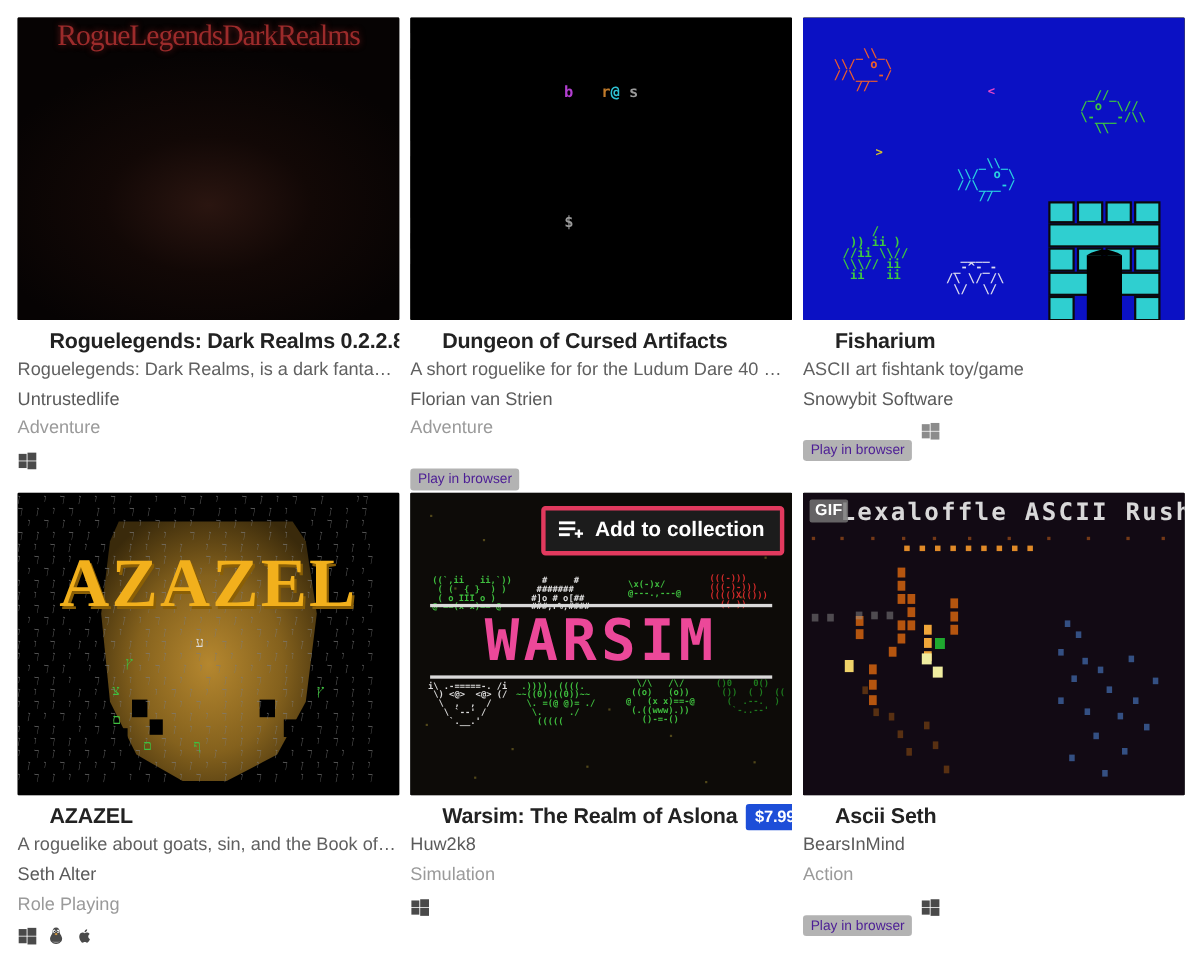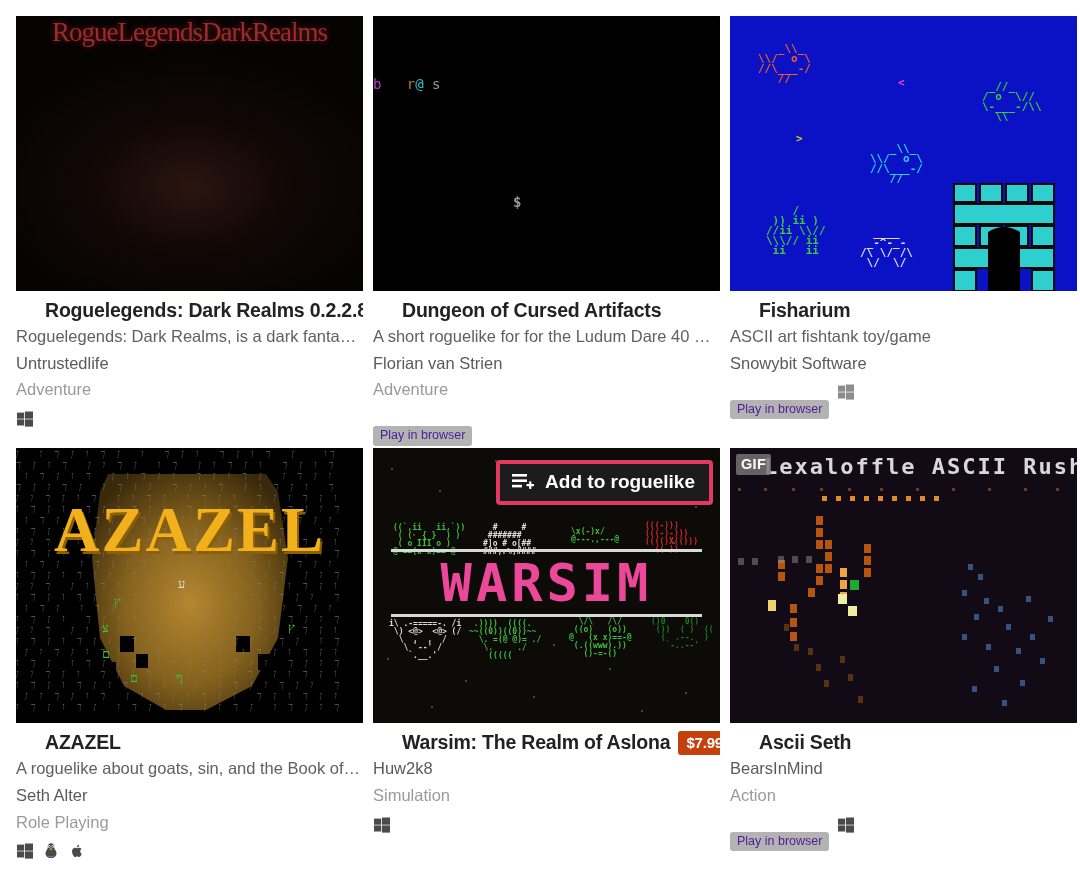--- a/index.html
+++ b/index.html
@@ -82,21 +82,21 @@
     color: #4c1d95;
     font-size: 12.5px;
     padding: 3px 7px 4px 7px;
     border-radius: 3px;
     line-height: 1;
     white-space: nowrap;
     margin-top: 34px;
   }
   .price-badge {
     display: inline-block;
-    background: #c2410c;
+    background: #1d4ed8;
     color: #ffffff;
     font-size: 15px;
     font-weight: bold;
     padding: 3px 8px 4px 8px;
     border-radius: 3px;
     line-height: 1.15;
     white-space: nowrap;
   }
   .plat-icon { display: inline-block; width: 18px; height: 18px; }
   .plat-icon svg { display: block; }
@@ -206,22 +206,23 @@
   .ar-top {
     position:absolute; top:6px; left:34px;
     font-family:"DejaVu Sans Mono", monospace;
     font-size:22px; font-weight:bold; color:#efefef;
     letter-spacing:2px; white-space:nowrap; opacity:.9;
   }
   
   .dg-bg { position:absolute; inset:0; background:#000; }
   .dg-chars {
     position:absolute; top:60px; left:0; right:0;
+    text-align:center;
     font-family:"DejaVu Sans Mono", monospace;
-    font-size:14px; font-weight:normal;
+    font-size:14px; font-weight:bold;
   }
 </style>
 </head>
 <body>
 
 <div class="grid">
 
   <div class="cell">
     <div class="thumb">
       <div class="art">
@@ -588,21 +589,21 @@
               <rect x="0" y="2" width="15" height="2.6"></rect>
               <rect x="0" y="7.4" width="15" height="2.6"></rect>
               <rect x="0" y="12.8" width="10" height="2.6"></rect>
             </g>
             <g fill="#ffffff">
               <rect x="14.5" y="12" width="7.5" height="2.2"></rect>
               <rect x="17.15" y="9.4" width="2.2" height="7.5"></rect>
             </g>
           </svg>
         </span>
-        <span>Add to roguelike</span>
+        <span>Add to collection</span>
       </div>
     </div>
     <div class="meta">
       <div class="title">
         <span class="title-text">Warsim: The Realm of Aslona</span>
         <span class="price-badge">$7.99</span>
       </div>
       <div class="author">Huw2k8</div>
       <div class="genre">Simulation</div>
       <div class="platform-row">

